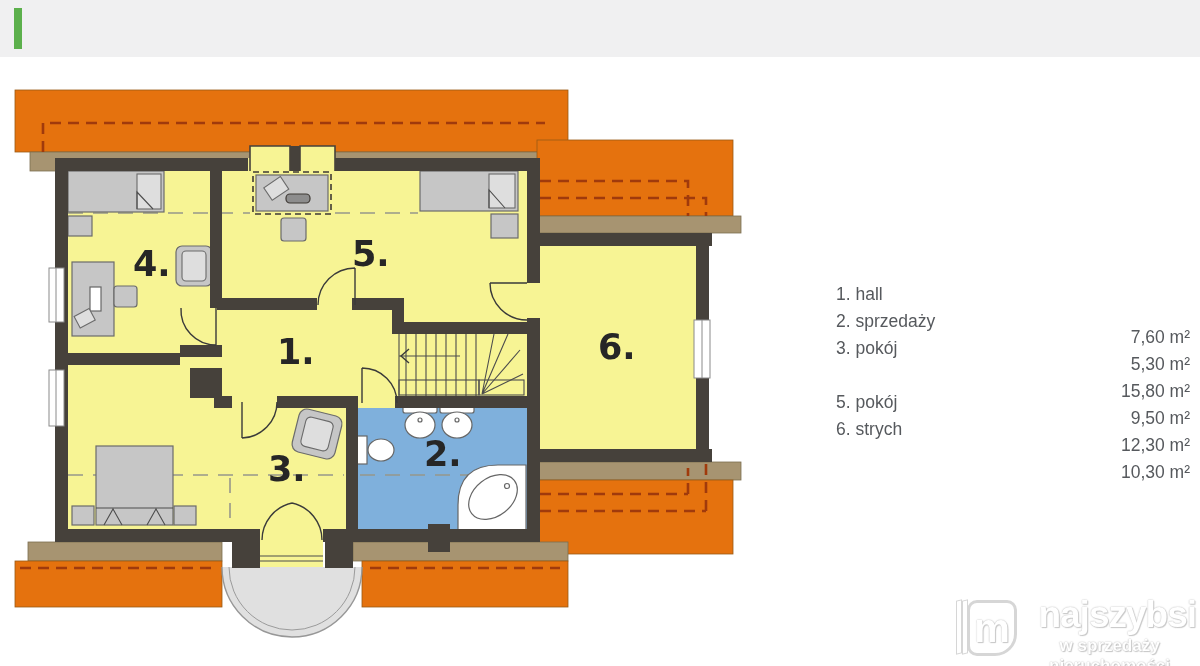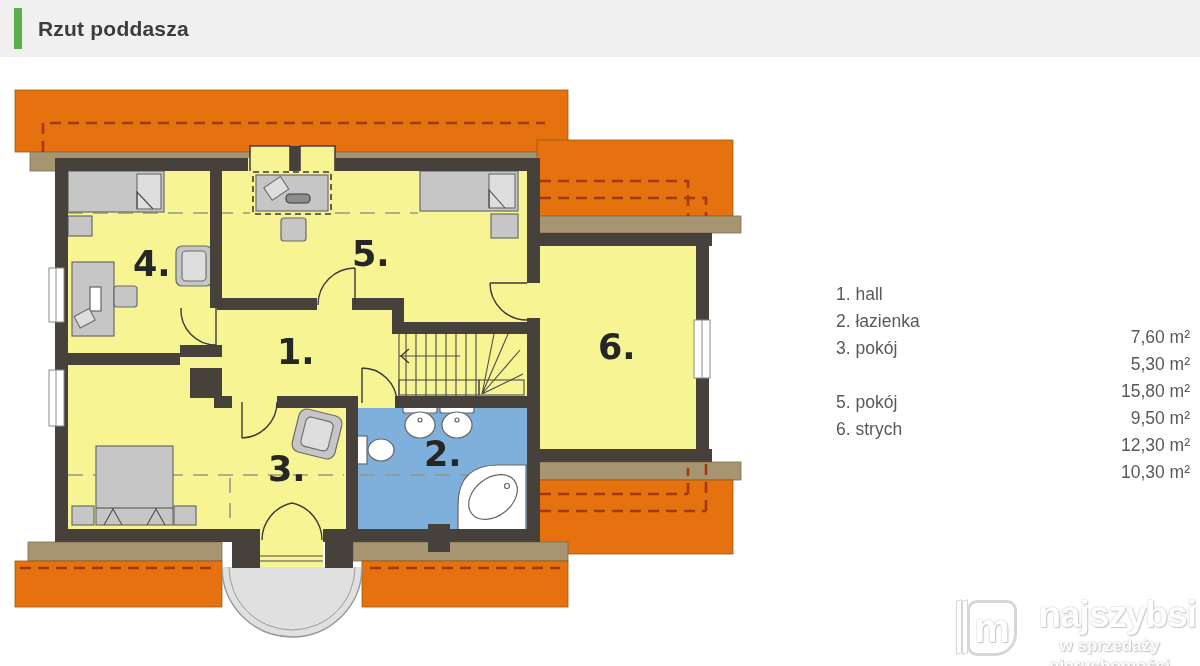--- a/index.html
+++ b/index.html
@@ -49,21 +49,20 @@
   #wm .brand{font-size:37px;font-weight:bold;letter-spacing:-1px;line-height:1.05;}
   #wm .tag{font-size:17px;font-weight:bold;margin-top:1px;}
 </style>
 </head>
 <body>
 
 <div id="page">
 
   <div id="hdr">
     <div class="bar"></div>
-    <div class="ttl">Rzut poddasza</div>
   </div>
 
   <svg id="plan" width="1200" height="666" viewBox="0 0 1200 666">
     <defs>
       <clipPath id="balcClip">
           <rect x="210" y="567" width="170" height="90"></rect>
         </clipPath>
     </defs>
 
     <g>
@@ -230,21 +229,21 @@
       <text class="rlabel" x="598" y="359">6.</text>
     </g>
   </svg>
 
   <div id="legend">
     <div class="row">
       <span class="nm"><span>1.</span>&nbsp;<span>hall</span></span>
       <span class="ar">7,60 m²</span>
     </div>
     <div class="row">
-      <span class="nm"><span>2.</span>&nbsp;<span>łazienka</span></span>
+      <span class="nm"><span>2.</span>&nbsp;<span>sprzedaży</span></span>
       <span class="ar">5,30 m²</span>
     </div>
     <div class="row">
       <span class="nm"><span>3.</span>&nbsp;<span>pokój</span></span>
       <span class="ar">15,80 m²</span>
     </div>
     <div class="row">
       <span class="ar">9,50 m²</span>
     </div>
     <div class="row">

